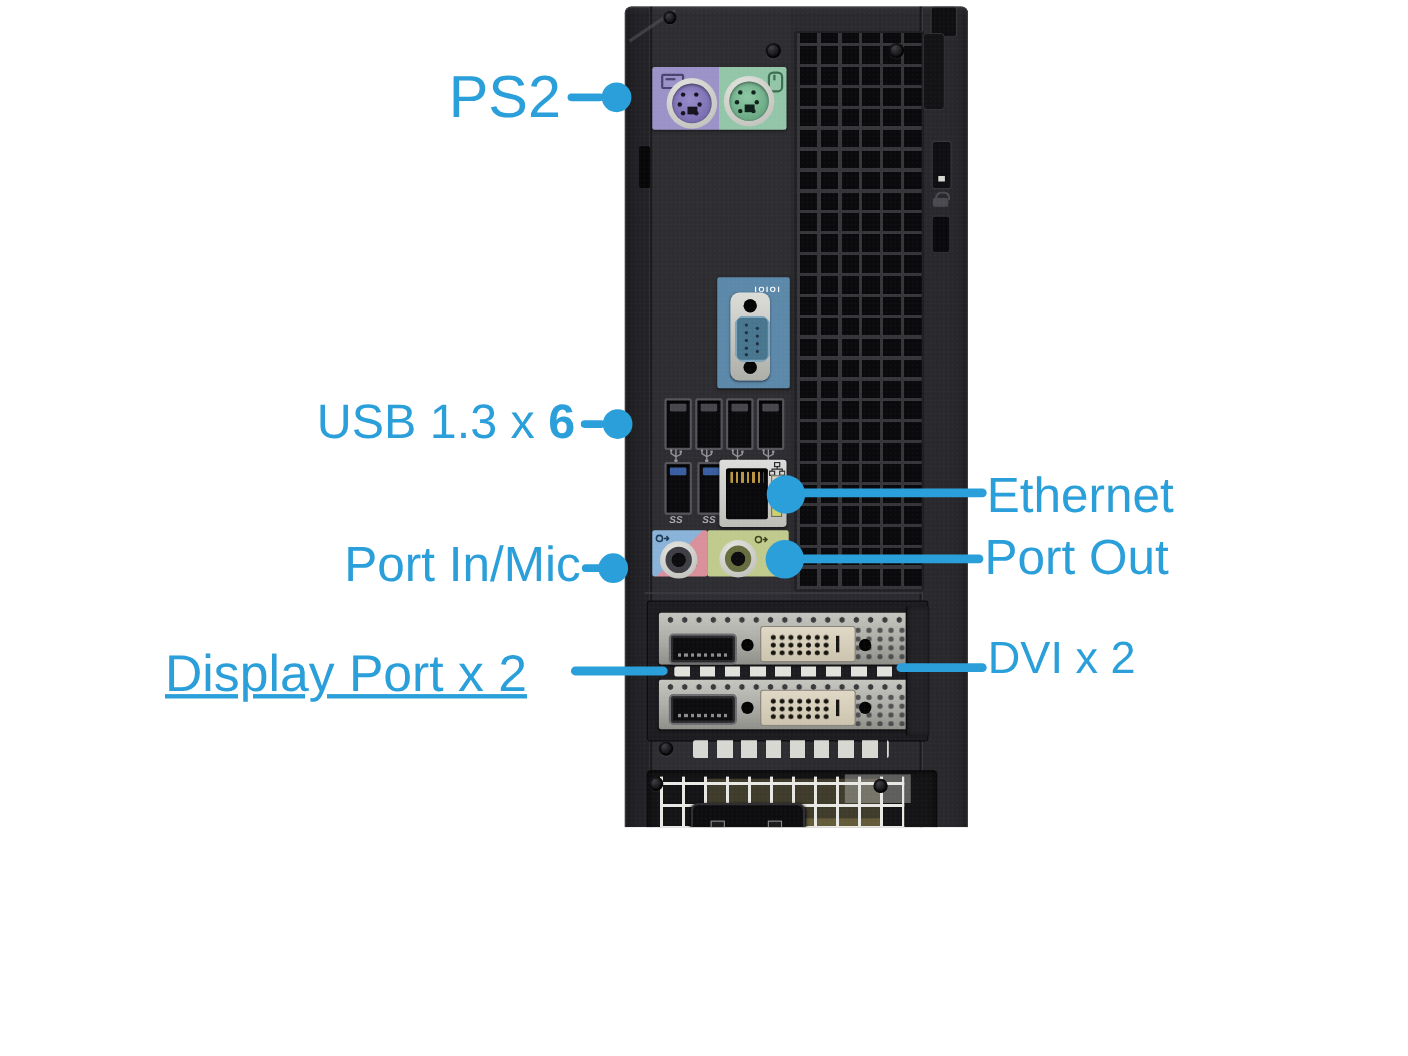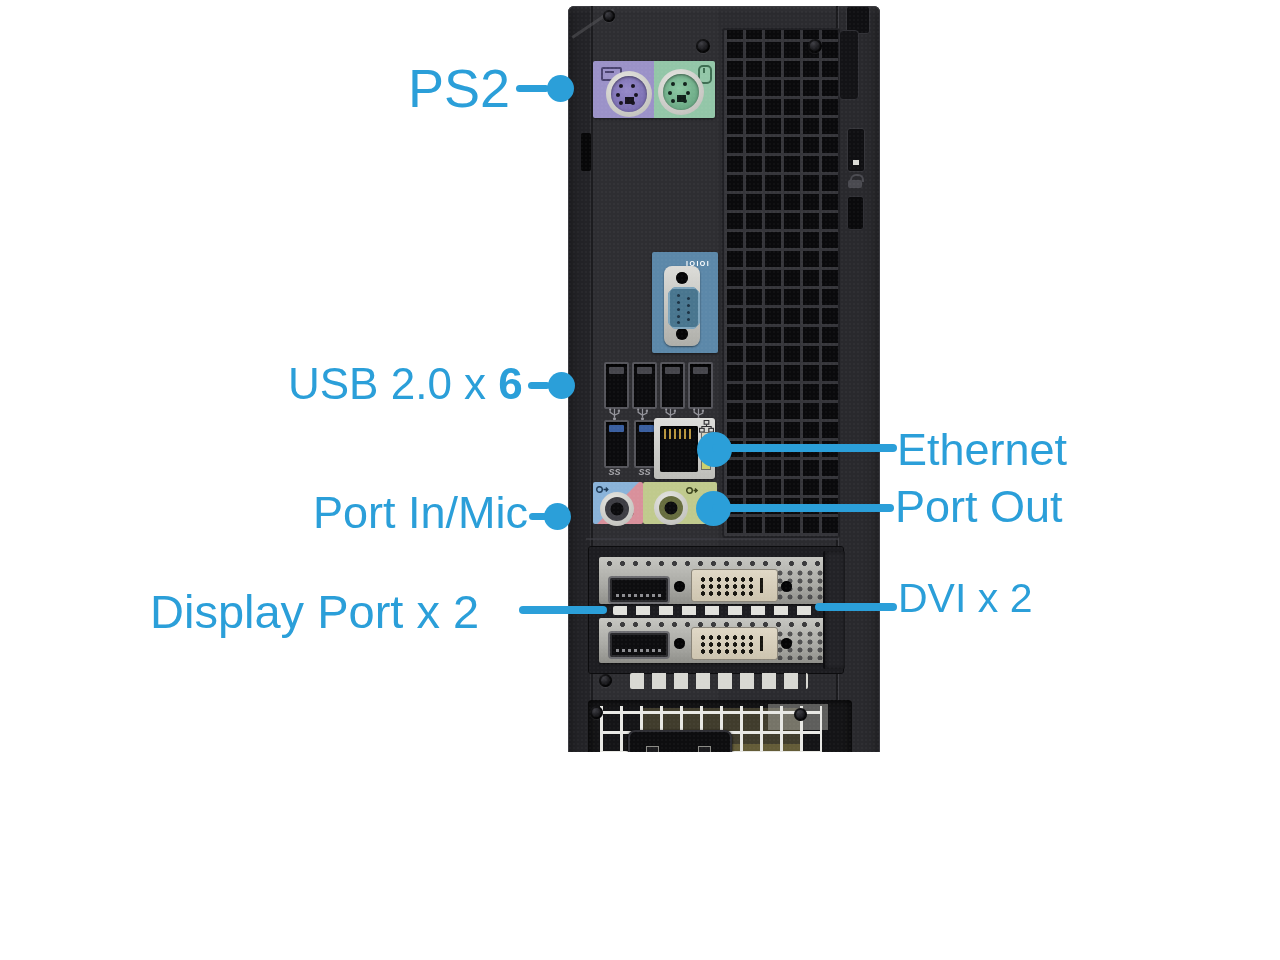--- a/index.html
+++ b/index.html
@@ -278,36 +278,36 @@
     <div class="abs" style="left:280px;top:174px;width:14px;height:8px;background:#4a4a50;border-radius:2px;"></div>
     <div class="abs" style="left:279px;top:190px;width:15px;height:32px;background:#0a0a0c;border-radius:3px;border:1px solid #303035;"></div>
   </div>
 
   <div class="z-top">
 
     <div class="callout-label" style="left:398px;top:60px;width:112px;text-align:right;font-size:54px;">PS2</div>
     <div class="callout-line" style="left:516px;top:85px;width:33px;height:7px;"></div>
     <div class="callout-dot" style="left:547px;top:75px;width:27px;height:27px;"></div>
 
-    <div class="callout-label" style="left:288px;top:361px;font-size:44px;"><span>USB 2.0 x </span><span style="font-weight:bold;">6</span></div>
+    <div class="callout-label" style="left:288px;top:361px;font-size:44px;"><span>USB 1.3 x </span><span style="font-weight:bold;">6</span></div>
     <div class="callout-line" style="left:528px;top:382px;width:22px;height:7px;"></div>
     <div class="callout-dot" style="left:548px;top:372px;width:27px;height:27px;"></div>
 
     <div class="callout-dot" style="left:697px;top:432px;width:35px;height:35px;"></div>
     <div class="callout-line" style="left:712px;top:444px;width:185px;height:8px;"></div>
     <div class="callout-label" style="left:897px;top:426px;font-size:45px;">Ethernet</div>
 
     <div class="callout-label" style="left:238px;top:489px;width:290px;text-align:right;font-size:45px;">Port In/Mic</div>
     <div class="callout-line" style="left:529px;top:513px;width:19px;height:7px;"></div>
     <div class="callout-dot" style="left:544px;top:503px;width:27px;height:27px;"></div>
 
     <div class="callout-dot" style="left:696px;top:491px;width:35px;height:35px;"></div>
     <div class="callout-line" style="left:712px;top:504px;width:182px;height:8px;"></div>
     <div class="callout-label" style="left:895px;top:483px;font-size:45px;">Port Out</div>
 
-    <div class="callout-label" style="left:150px;top:587px;font-size:47px;">Display Port x 2</div>
+    <div class="callout-label" style="left:150px;top:587px;font-size:47px;text-decoration:underline;">Display Port x 2</div>
     <div class="callout-line" style="left:519px;top:606px;width:88px;height:8px;"></div>
 
     <div class="callout-line" style="left:815px;top:603px;width:82px;height:8px;"></div>
     <div class="callout-label" style="left:898px;top:577px;font-size:41px;">DVI x 2</div>
   </div>
 
 </div>
 
 </body></html>

